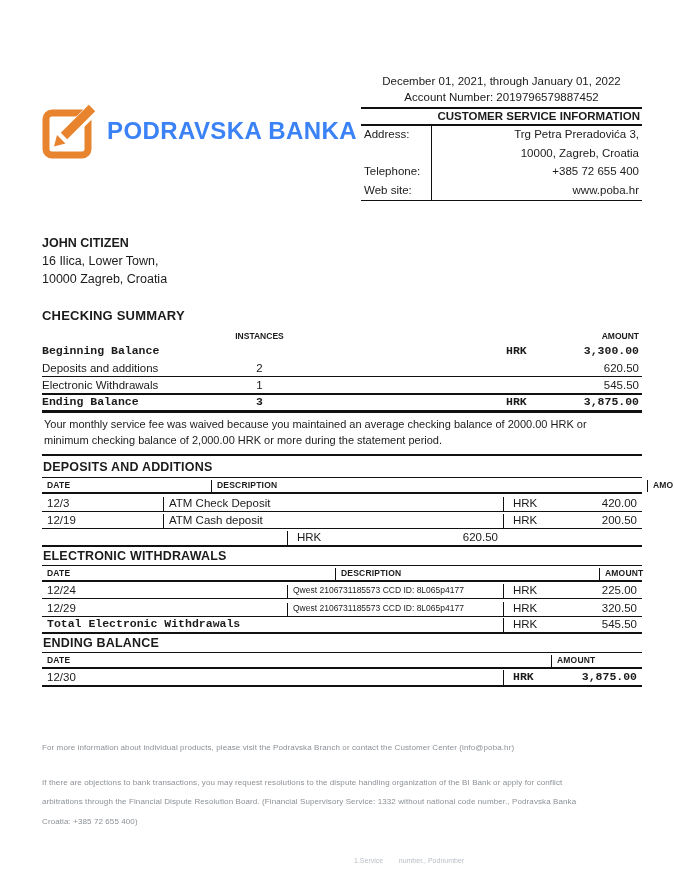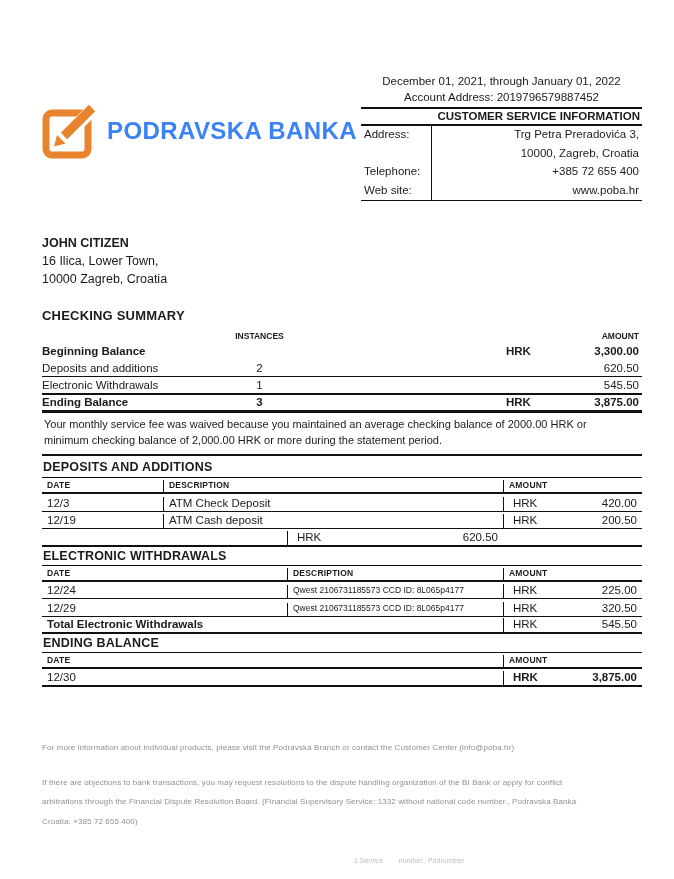--- a/index.html
+++ b/index.html
@@ -29,37 +29,37 @@
 
   
   .cs-title { margin-top:20px; font-size:13px; font-weight:700; letter-spacing:0.2px; }
   .sum { margin-top:3px; }
   .sum-row { display:grid; grid-template-columns:160px 115px 1fr 55px 90px; align-items:end; }
   .sum-head { height:15px; font-size:8.5px; font-weight:700; }
   .sum-data { height:18px; font-size:11.5px; padding-bottom:2px; }
   .c-inst { text-align:center; }
   .c-amt  { text-align:right; padding-right:3px; }
   .c-hrk  { padding-left:9px; }
-  .bold { font-weight:700; }
+  .bold { font-weight:700;font-family:Liberation Mono, monospace; }
   .bb1  { border-bottom:1.2px solid #111; }
   .bb15 { border-bottom:1.6px solid #111; }
   .bb2  { border-bottom:2.2px solid #111; }
   .bb25 { border-bottom:2.6px solid #111; }
   .bb3  { border-bottom:3px solid #111; }
 
   .note { font-size:11px; line-height:15.5px; padding:4px 0 6px 2px; border-bottom:2.2px solid #111; }
 
   
   .sec-title { font-size:12.5px; font-weight:700; padding:4px 0 3px 1px; letter-spacing:0.2px; }
   .tbl-top { border-top:1.1px solid #111; }
   .g4 { display:grid; grid-template-columns:121px 124px 216px 139px; }
   .g3 { display:grid; grid-template-columns:245px 216px 139px; }
   .g2 { display:grid; grid-template-columns:461px 139px; }
   .vl { border-left:1.2px solid #111; }
-  .th-row { height:16px; align-items:end; }
+  .th-row { height:16px; align-items:end;gap:48px; }
   .th { font-size:8.5px; font-weight:700; letter-spacing:0.2px; padding:0 4px 2px 5px; }
   .tr-row { height:17.5px; align-items:end; font-size:11.5px; }
   .td { padding:0 4px 2px 5px; }
   .td-sm { font-size:8.5px; padding:0 4px 3px 5px; }
   .amt { display:flex; justify-content:space-between; padding:0 5px 2px 9px; }
   .title-row { height:19px; align-items:end; }
   .title-cell { padding:0 0 2px 1px; }
 
   
   .foot1 { margin-top:56px; font-size:8px; color:#8c9196; letter-spacing:0.1px; }
@@ -79,21 +79,21 @@
           <line x1="14" y1="44" x2="58" y2="0" stroke="#ffffff" stroke-width="13"></line>
           <line x1="22" y1="34" x2="50" y2="6" stroke="#e8842e" stroke-width="9"></line>
           <polygon points="12,44.5 23.5,41.5 15,33" fill="#e8842e"></polygon>
         </svg>
       </span>
       <span class="bank-name">PODRAVSKA BANKA</span>
     </div>
 
     <div class="hdr-right">
       <div class="period">December 01, 2021,  through January 01, 2022</div>
-      <div class="acct">Account Address: 2019796579887452</div>
+      <div class="acct">Account Number: 2019796579887452</div>
       <div class="csi-title">CUSTOMER SERVICE INFORMATION</div>
       <div class="csi-rows">
         <div class="csi-row">
           <div class="lab">Address:</div>
           <div class="val">Trg Petra Preradovića 3,</div>
         </div>
         <div class="csi-row">
           <div class="lab"></div>
           <div class="val">10000, Zagreb, Croatia</div>
         </div>

